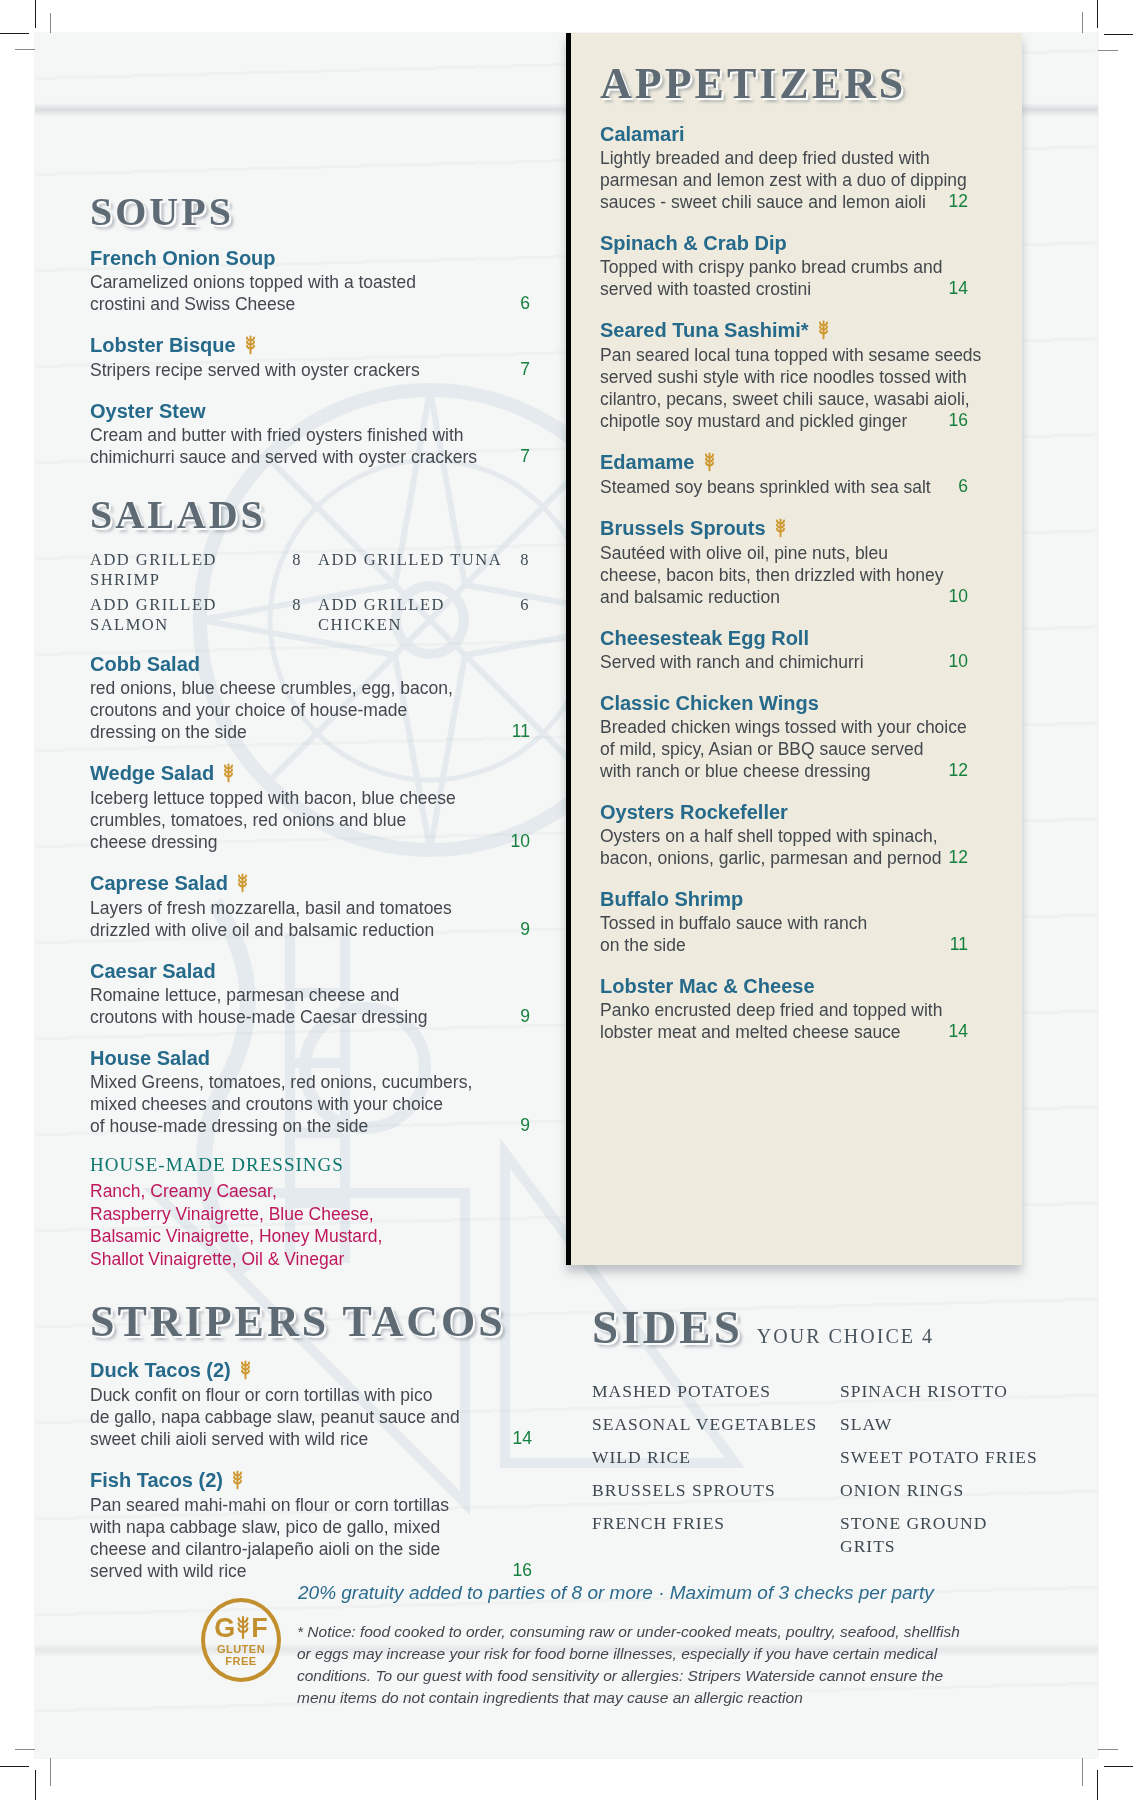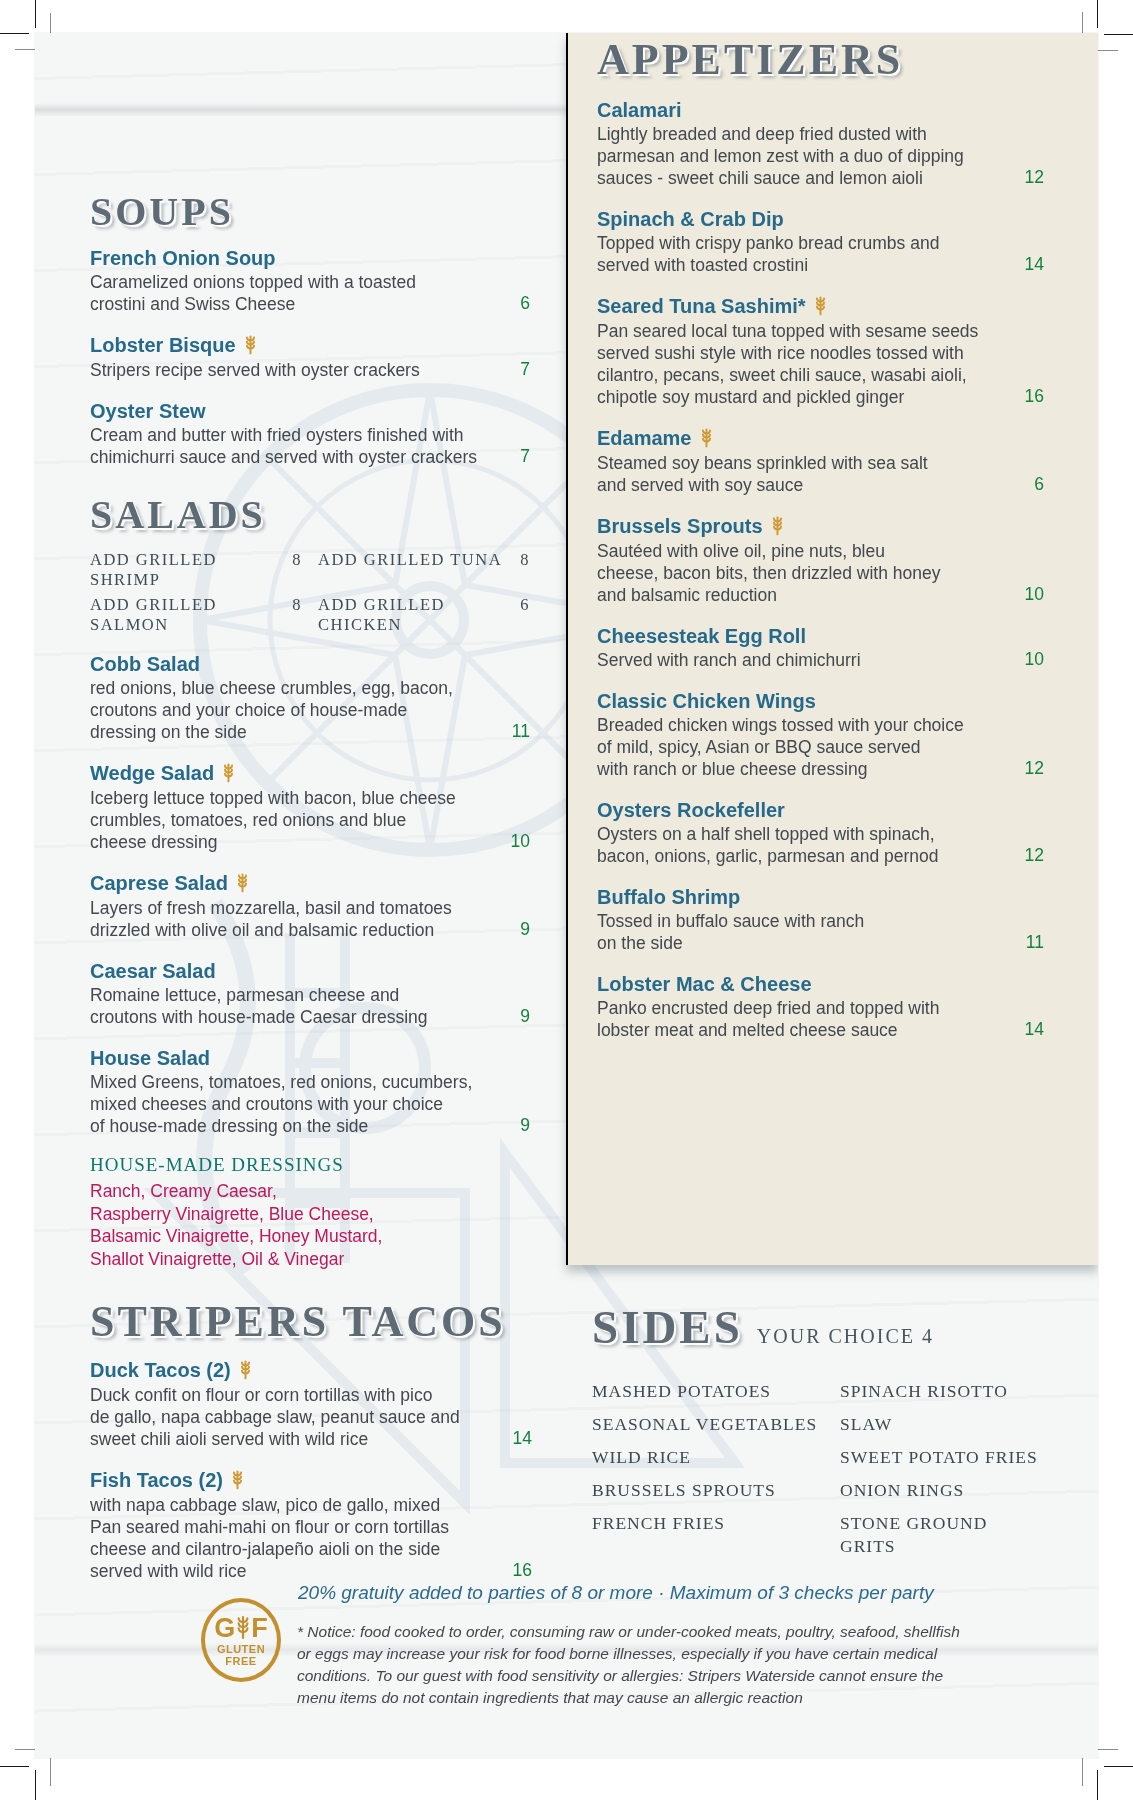--- a/index.html
+++ b/index.html
@@ -15,23 +15,23 @@
         background:repeating-linear-gradient(178.5deg,rgba(0,0,0,0) 0 44px,rgba(140,150,156,0.055) 44px 47px,rgba(0,0,0,0) 47px 96px);
         pointer-events:none;}
   .plank{position:absolute;left:0;width:100%;height:13px;
         background:linear-gradient(180deg,rgba(150,160,166,0.0),rgba(150,160,166,0.28),rgba(150,160,166,0.05));}
   .watermark{position:absolute;left:0;top:0;pointer-events:none;}
   
   .sec-title{font-family:"Liberation Serif",serif;font-weight:bold;color:#5e6b74;letter-spacing:3px;
         text-shadow:2px 2px 0 rgba(255,255,255,0.95),4px 4px 3px rgba(105,118,128,0.45);line-height:1.05;margin:0;}
   
   .left-col{position:absolute;left:55px;top:158px;width:440px;z-index:2;}
-  .panel{position:absolute;left:531px;top:0px;width:532px;height:1232px;background:#eeeadd;
-        border-left:2px solid #000000;box-sizing:border-box;z-index:2;
-        box-shadow:0 7px 9px rgba(100,112,122,0.38);padding:60px 54px 0 29px;}
+  .panel{position:absolute;left:531px;top:0px;width:456px;height:1232px;background:#eeeadd;
+        border-left:5px solid #000000;box-sizing:border-box;z-index:2;
+        box-shadow:0 7px 9px rgba(100,112,122,0.38);padding:84px 54px 0 29px;}
   .tacos-col{position:absolute;left:55px;top:1266px;width:442px;z-index:2;}
   .sides-col{position:absolute;left:557px;top:1270px;width:470px;z-index:2;}
   
   .menu-item{margin-bottom:17px;}
   .item-head{display:flex;align-items:flex-start;gap:8px;}
   .item-name{font-size:20px;font-weight:bold;color:#25698b;line-height:26px;white-space:nowrap;}
   .gf{display:inline-block;margin-top:2px;}
   .item-body{position:relative;}
   .desc-line{font-size:17.5px;line-height:22px;color:#42484e;white-space:nowrap;}
   .price{position:absolute;right:0;bottom:1px;font-size:17.5px;color:#15803d;}
@@ -309,21 +309,20 @@
                     <path d="M7 8 Q10.8 8 11.4 4.4"></path>
                     <path d="M7 13 Q3.2 13 2.6 9.4"></path>
                     <path d="M7 13 Q10.8 13 11.4 9.4"></path>
                     <path d="M7 18 Q3.2 18 2.6 14.4"></path>
                     <path d="M7 18 Q10.8 18 11.4 14.4"></path>
                   </g>
                 </svg></span>
             </div>
             <div class="item-body">
               <div class="desc-line">Steamed soy beans sprinkled with sea salt</div>
-              <div class="desc-line">and served with soy sauce</div>
               <span class="price">6</span>
             </div>
           </div>
           <div class="menu-item">
             <div class="item-head">
               <span class="item-name">Brussels Sprouts</span>
               <span class="gf"><svg width="13" height="21" viewBox="0 0 14 26">
                   <g stroke="#cf9a33" stroke-width="2.4" fill="none" stroke-linecap="round">
                     <path d="M7 3 V24"></path>
                     <path d="M7 8 Q3.2 8 2.6 4.4"></path>
@@ -429,22 +428,22 @@
                     <path d="M7 8 Q3.2 8 2.6 4.4"></path>
                     <path d="M7 8 Q10.8 8 11.4 4.4"></path>
                     <path d="M7 13 Q3.2 13 2.6 9.4"></path>
                     <path d="M7 13 Q10.8 13 11.4 9.4"></path>
                     <path d="M7 18 Q3.2 18 2.6 14.4"></path>
                     <path d="M7 18 Q10.8 18 11.4 14.4"></path>
                   </g>
                 </svg></span>
             </div>
             <div class="item-body">
+              <div class="desc-line">Pan seared mahi-mahi on flour or corn tortillas</div>
               <div class="desc-line">with napa cabbage slaw, pico de gallo, mixed</div>
-              <div class="desc-line">Pan seared mahi-mahi on flour or corn tortillas</div>
               <div class="desc-line">cheese and cilantro-jalapeño aioli on the side</div>
               <div class="desc-line">served with wild rice</div>
               <span class="price">16</span>
             </div>
           </div>
         </div>
     </div>
 
     <div class="sides-col">
       <div class="sides-head">

